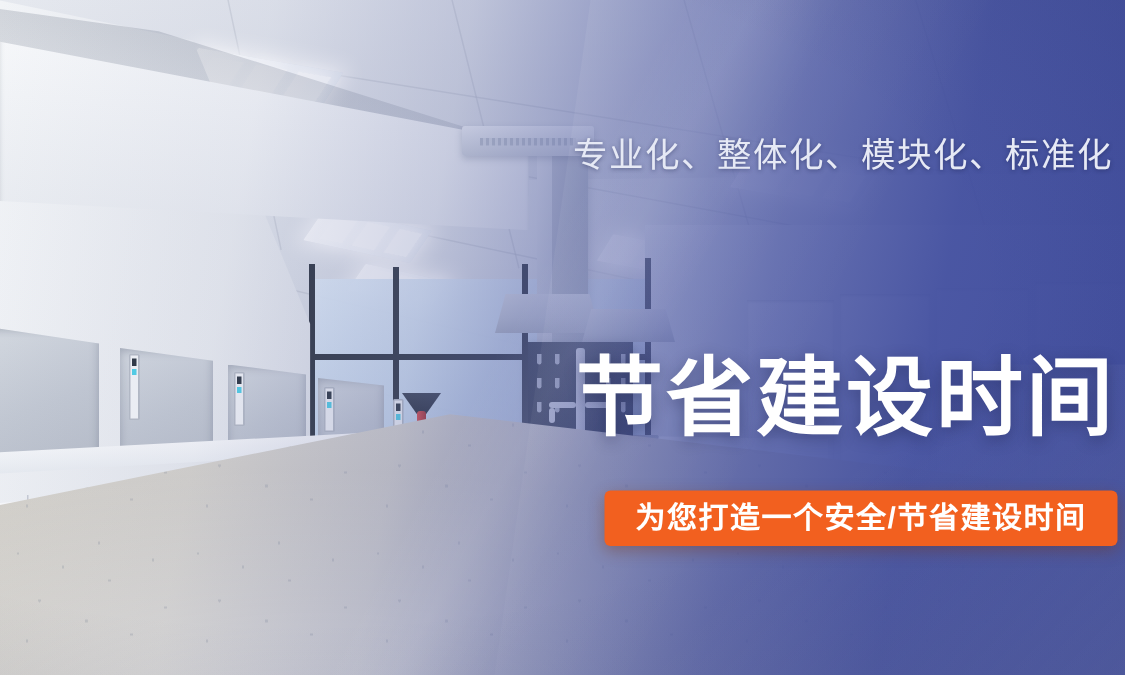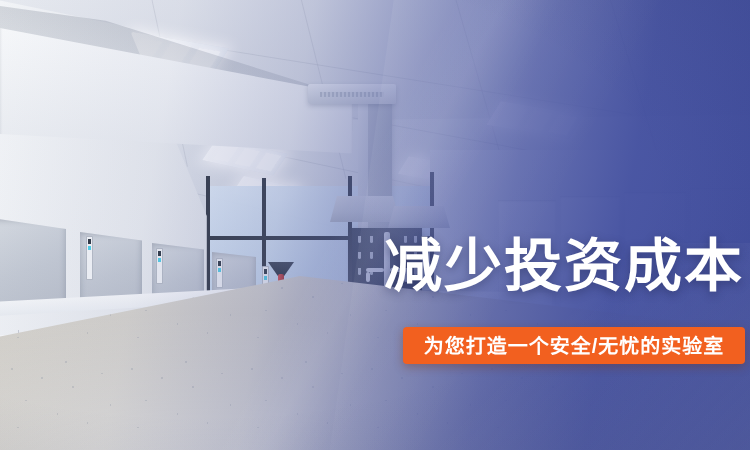--- a/index.html
+++ b/index.html
@@ -474,21 +474,22 @@
 
     <div class="tint-soft"></div>
     <div class="tint-band"></div>
     <div class="tint-streak"></div>
     <div class="tint-corner"></div>
     <div class="vignette"></div>
   </div>
 
   <div class="content">
 
-
-    <div class="h-bold">减少投资成本</div>
+    <div class="sub l1">专业化、整体化、模块化、标准化</div>
+
+    <div class="h-bold">节省建设时间</div>
 
     <button class="cta">
-      <span class="cta-label">为您打造一个安全/无忧的实验室</span>
+      <span class="cta-label">为您打造一个安全/节省建设时间</span>
     </button>
 
   </div>
 </div>
 
 </body></html>

